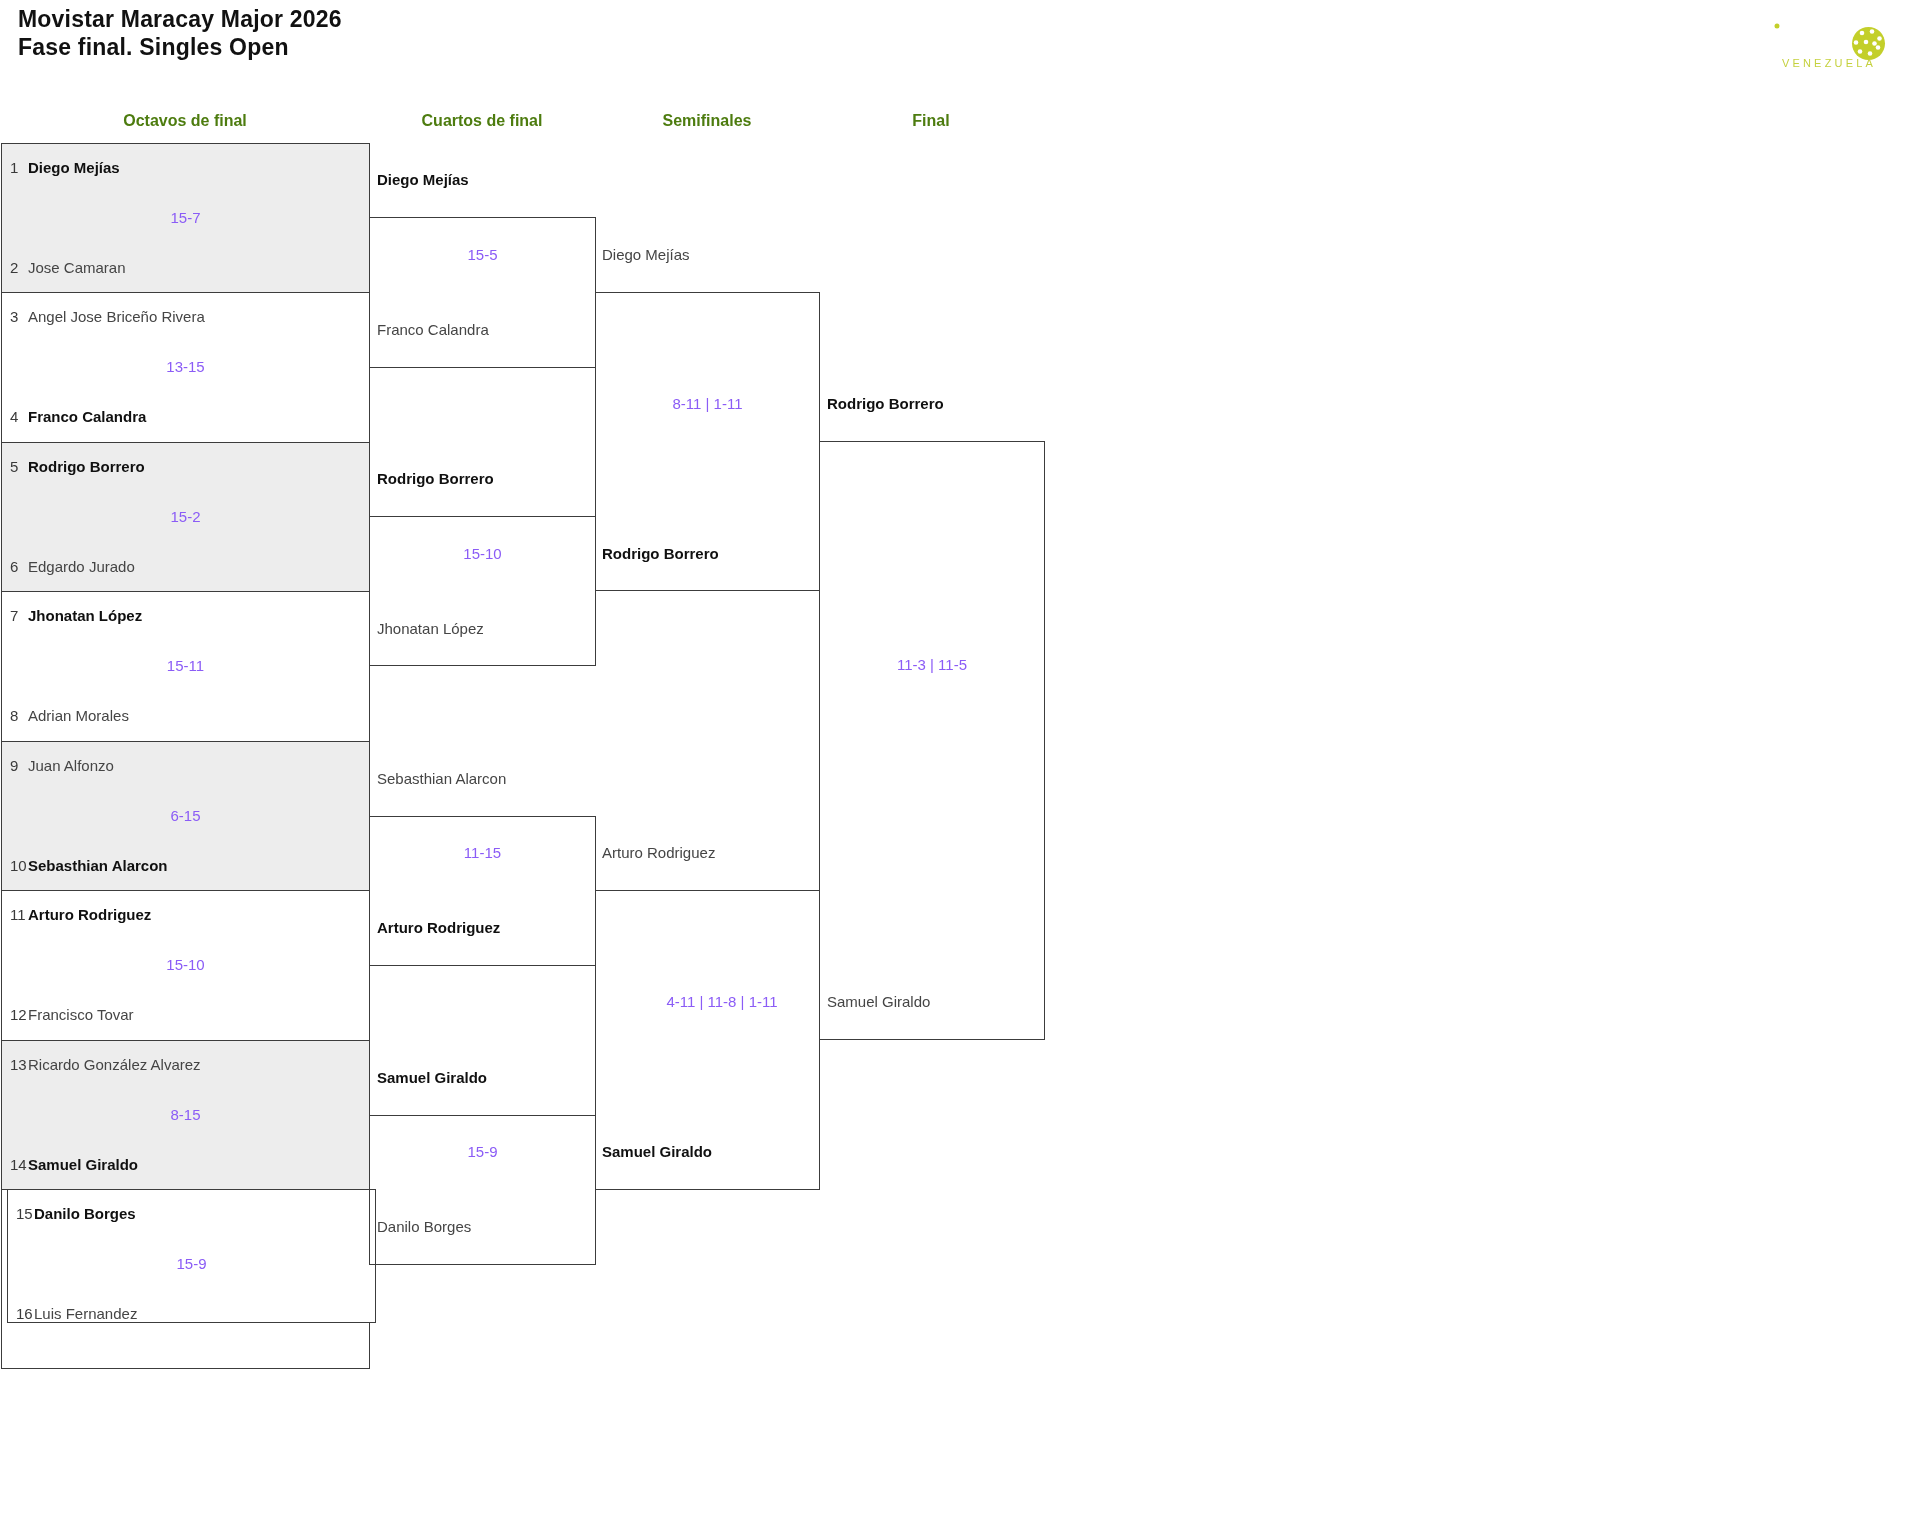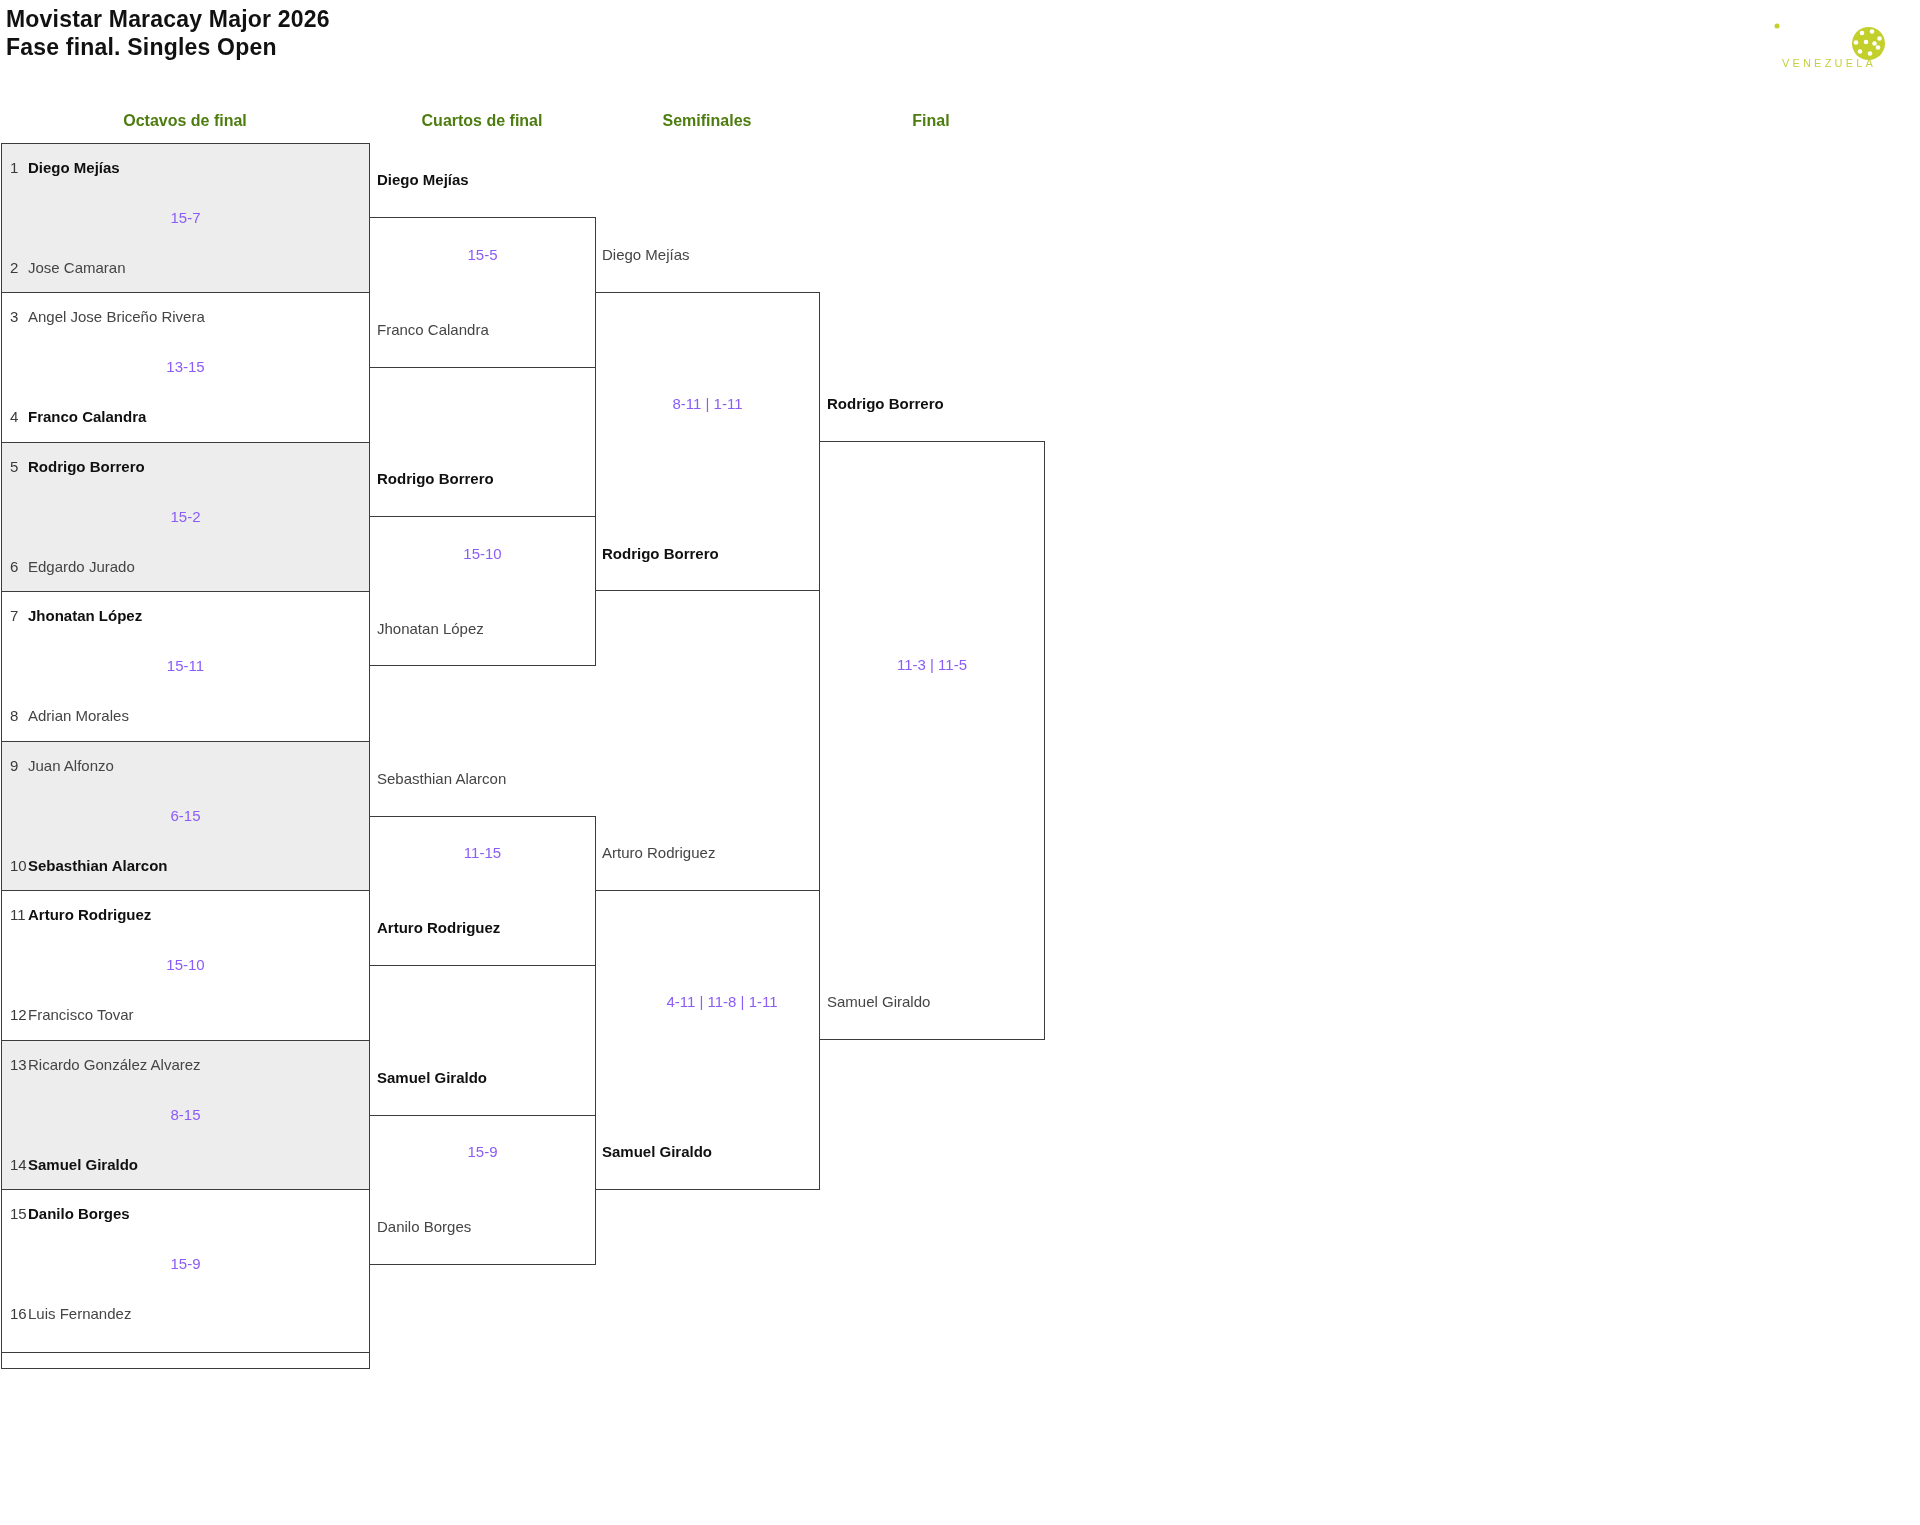--- a/index.html
+++ b/index.html
@@ -3,21 +3,21 @@
 <meta charset="utf-8">
 <style>
   html,body{margin:0;padding:0;}
   body{
     width:1920px;height:1525px;position:relative;background:#ffffff;
     font-family:"Liberation Sans", sans-serif;color:#222;overflow:hidden;
   }
   .abs{position:absolute;}
   
   .title{
-    position:absolute;left:6px;top:5px;
+    position:absolute;left:18px;top:5px;
     font-size:23px;line-height:28px;font-weight:700;color:#111;letter-spacing:.2px;
   }
   
   .hdr{
     position:absolute;top:111px;width:220px;height:20px;line-height:20px;
     text-align:center;font-size:16px;font-weight:700;color:#4d7c0f;
   }
   
   .box{
     position:absolute;border:1px solid #3c3c3c;box-sizing:border-box;background:transparent;
@@ -156,21 +156,21 @@
     <span class="seed">13</span>
     <span class="pname">Ricardo González Alvarez</span>
   </div>
   <div class="score rsc">8-15</div>
   <div class="prow rp2 w">
     <span class="seed">14</span>
     <span class="pname">Samuel Giraldo</span>
   </div>
 </div>
 
-<div class="box match" style="left:1px;top:1189px;width:369px;height:164px">
+<div class="box match" style="left:7px;top:1189px;width:369px;height:134px">
   <div class="prow rp1 w">
     <span class="seed">15</span>
     <span class="pname">Danilo Borges</span>
   </div>
   <div class="score rsc">15-9</div>
   <div class="prow rp2">
     <span class="seed">16</span>
     <span class="pname">Luis Fernandez</span>
   </div>
 </div>

